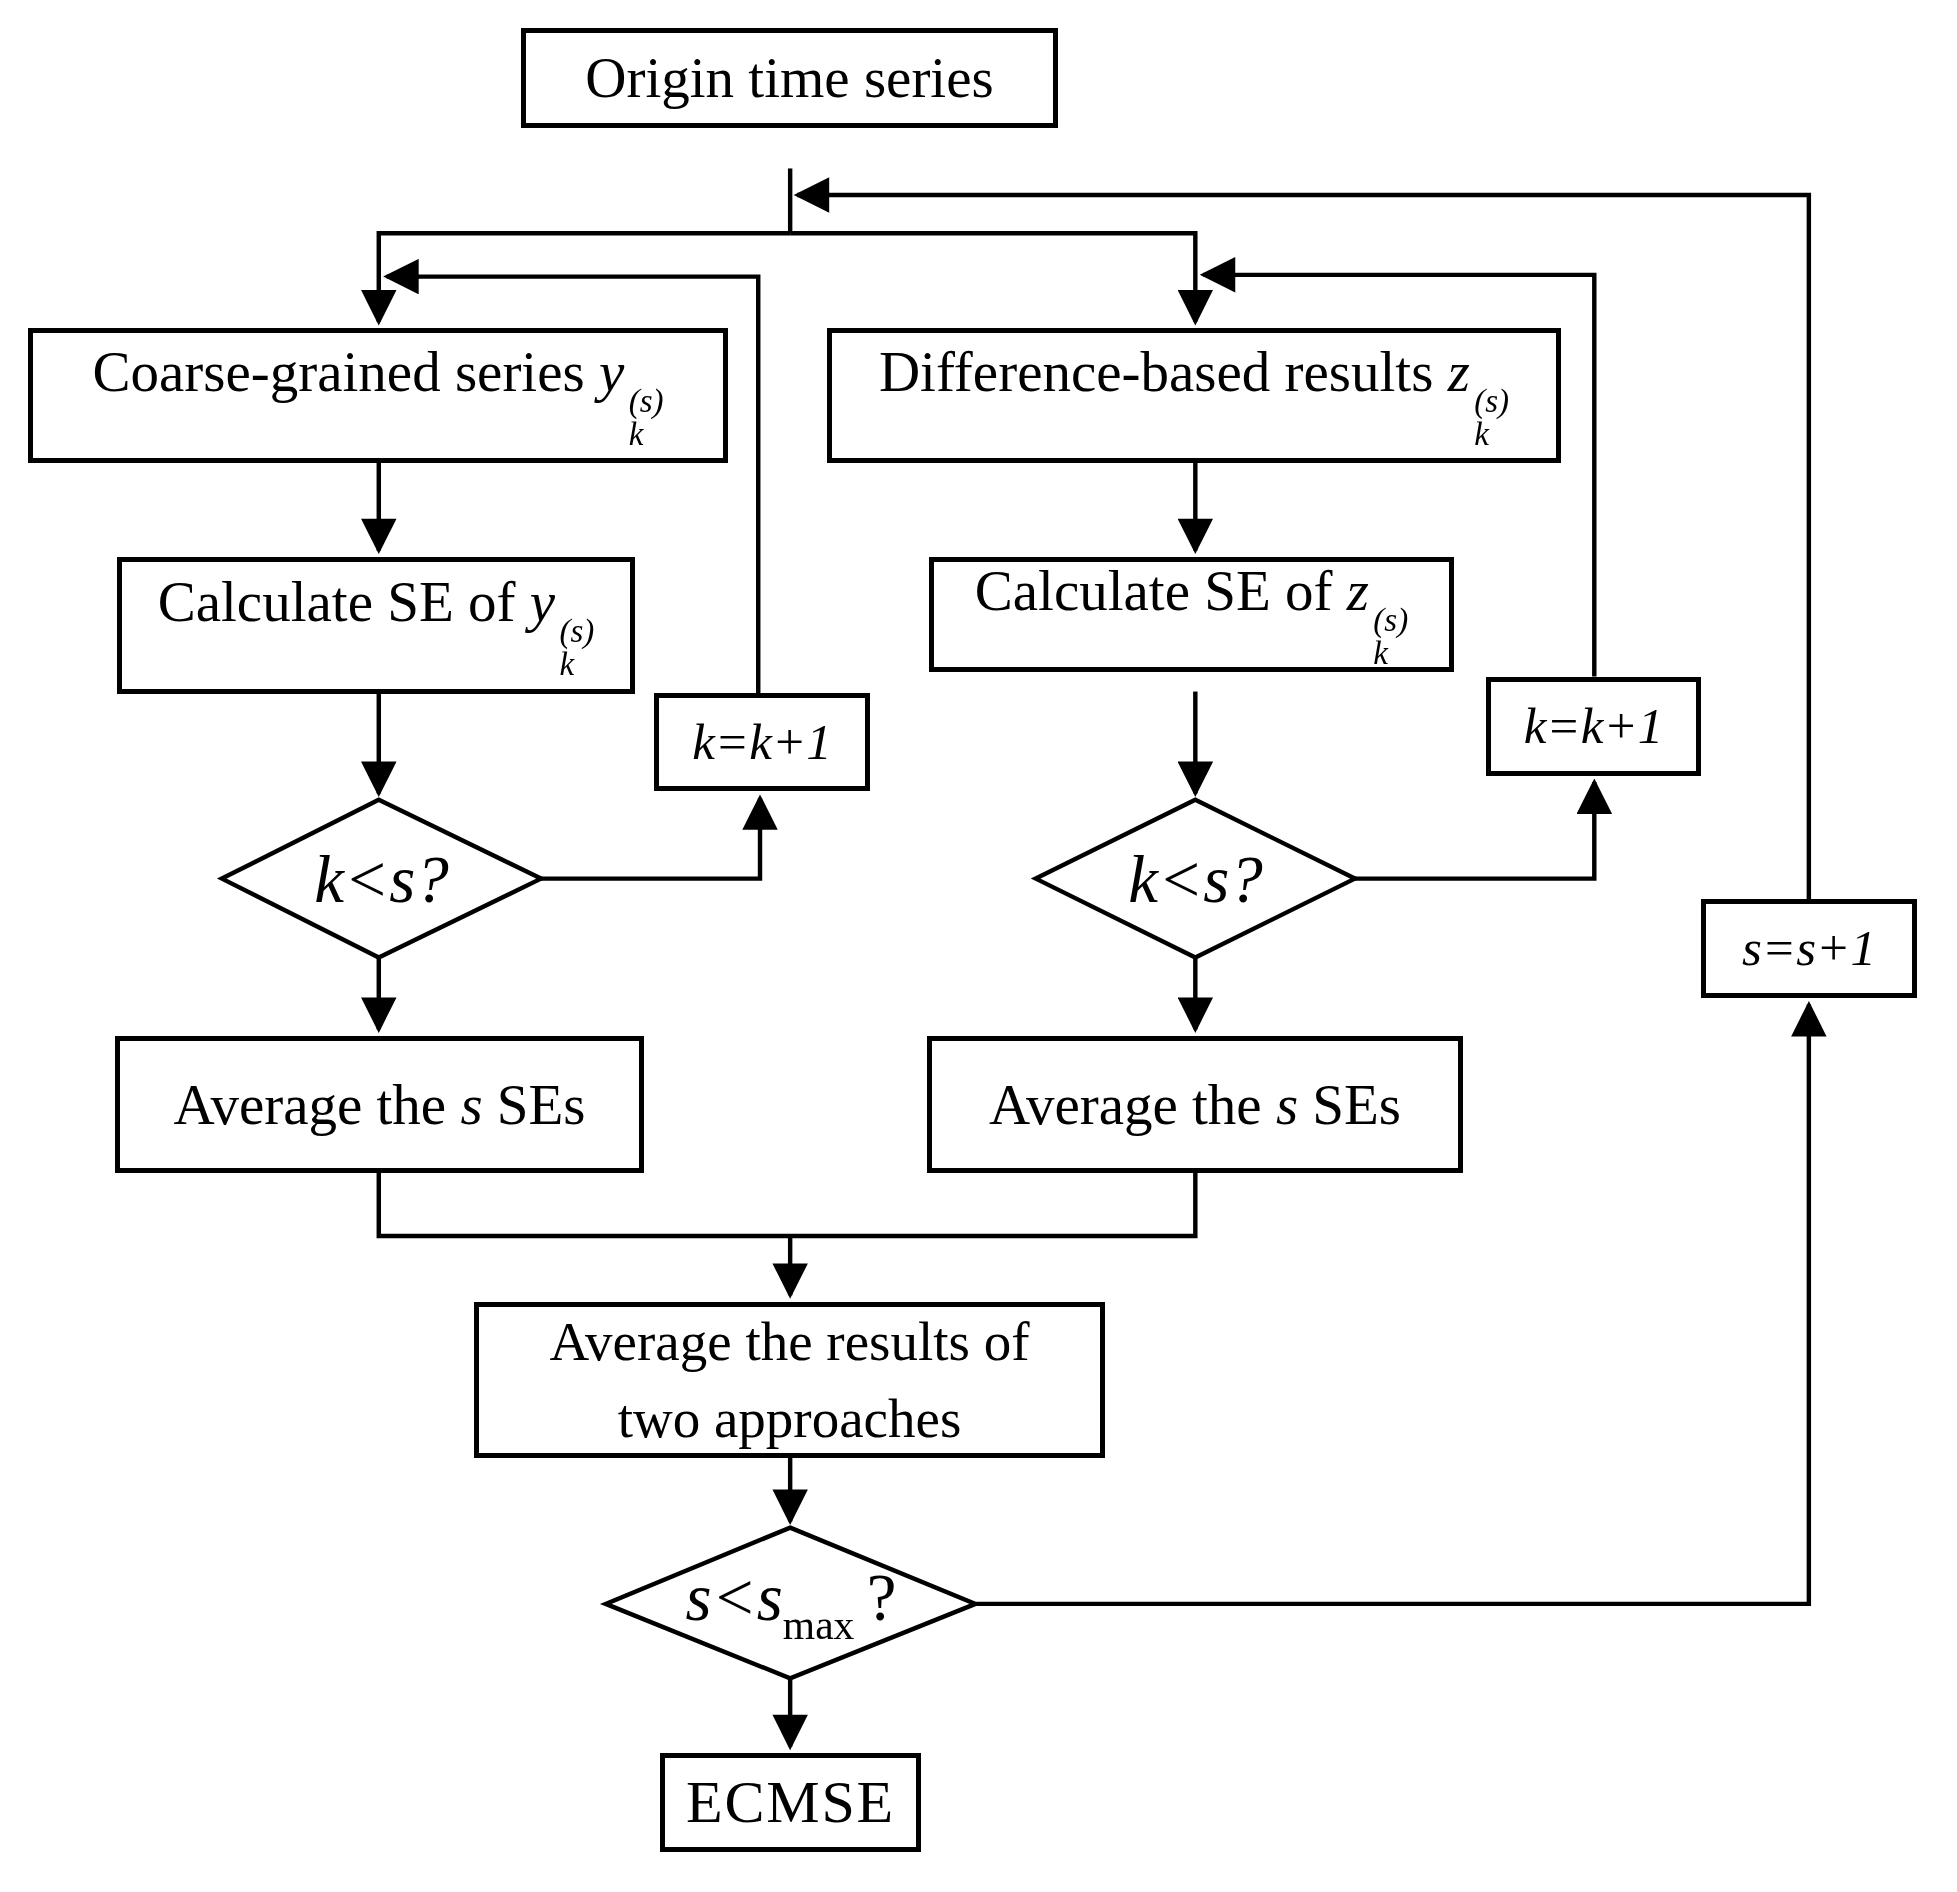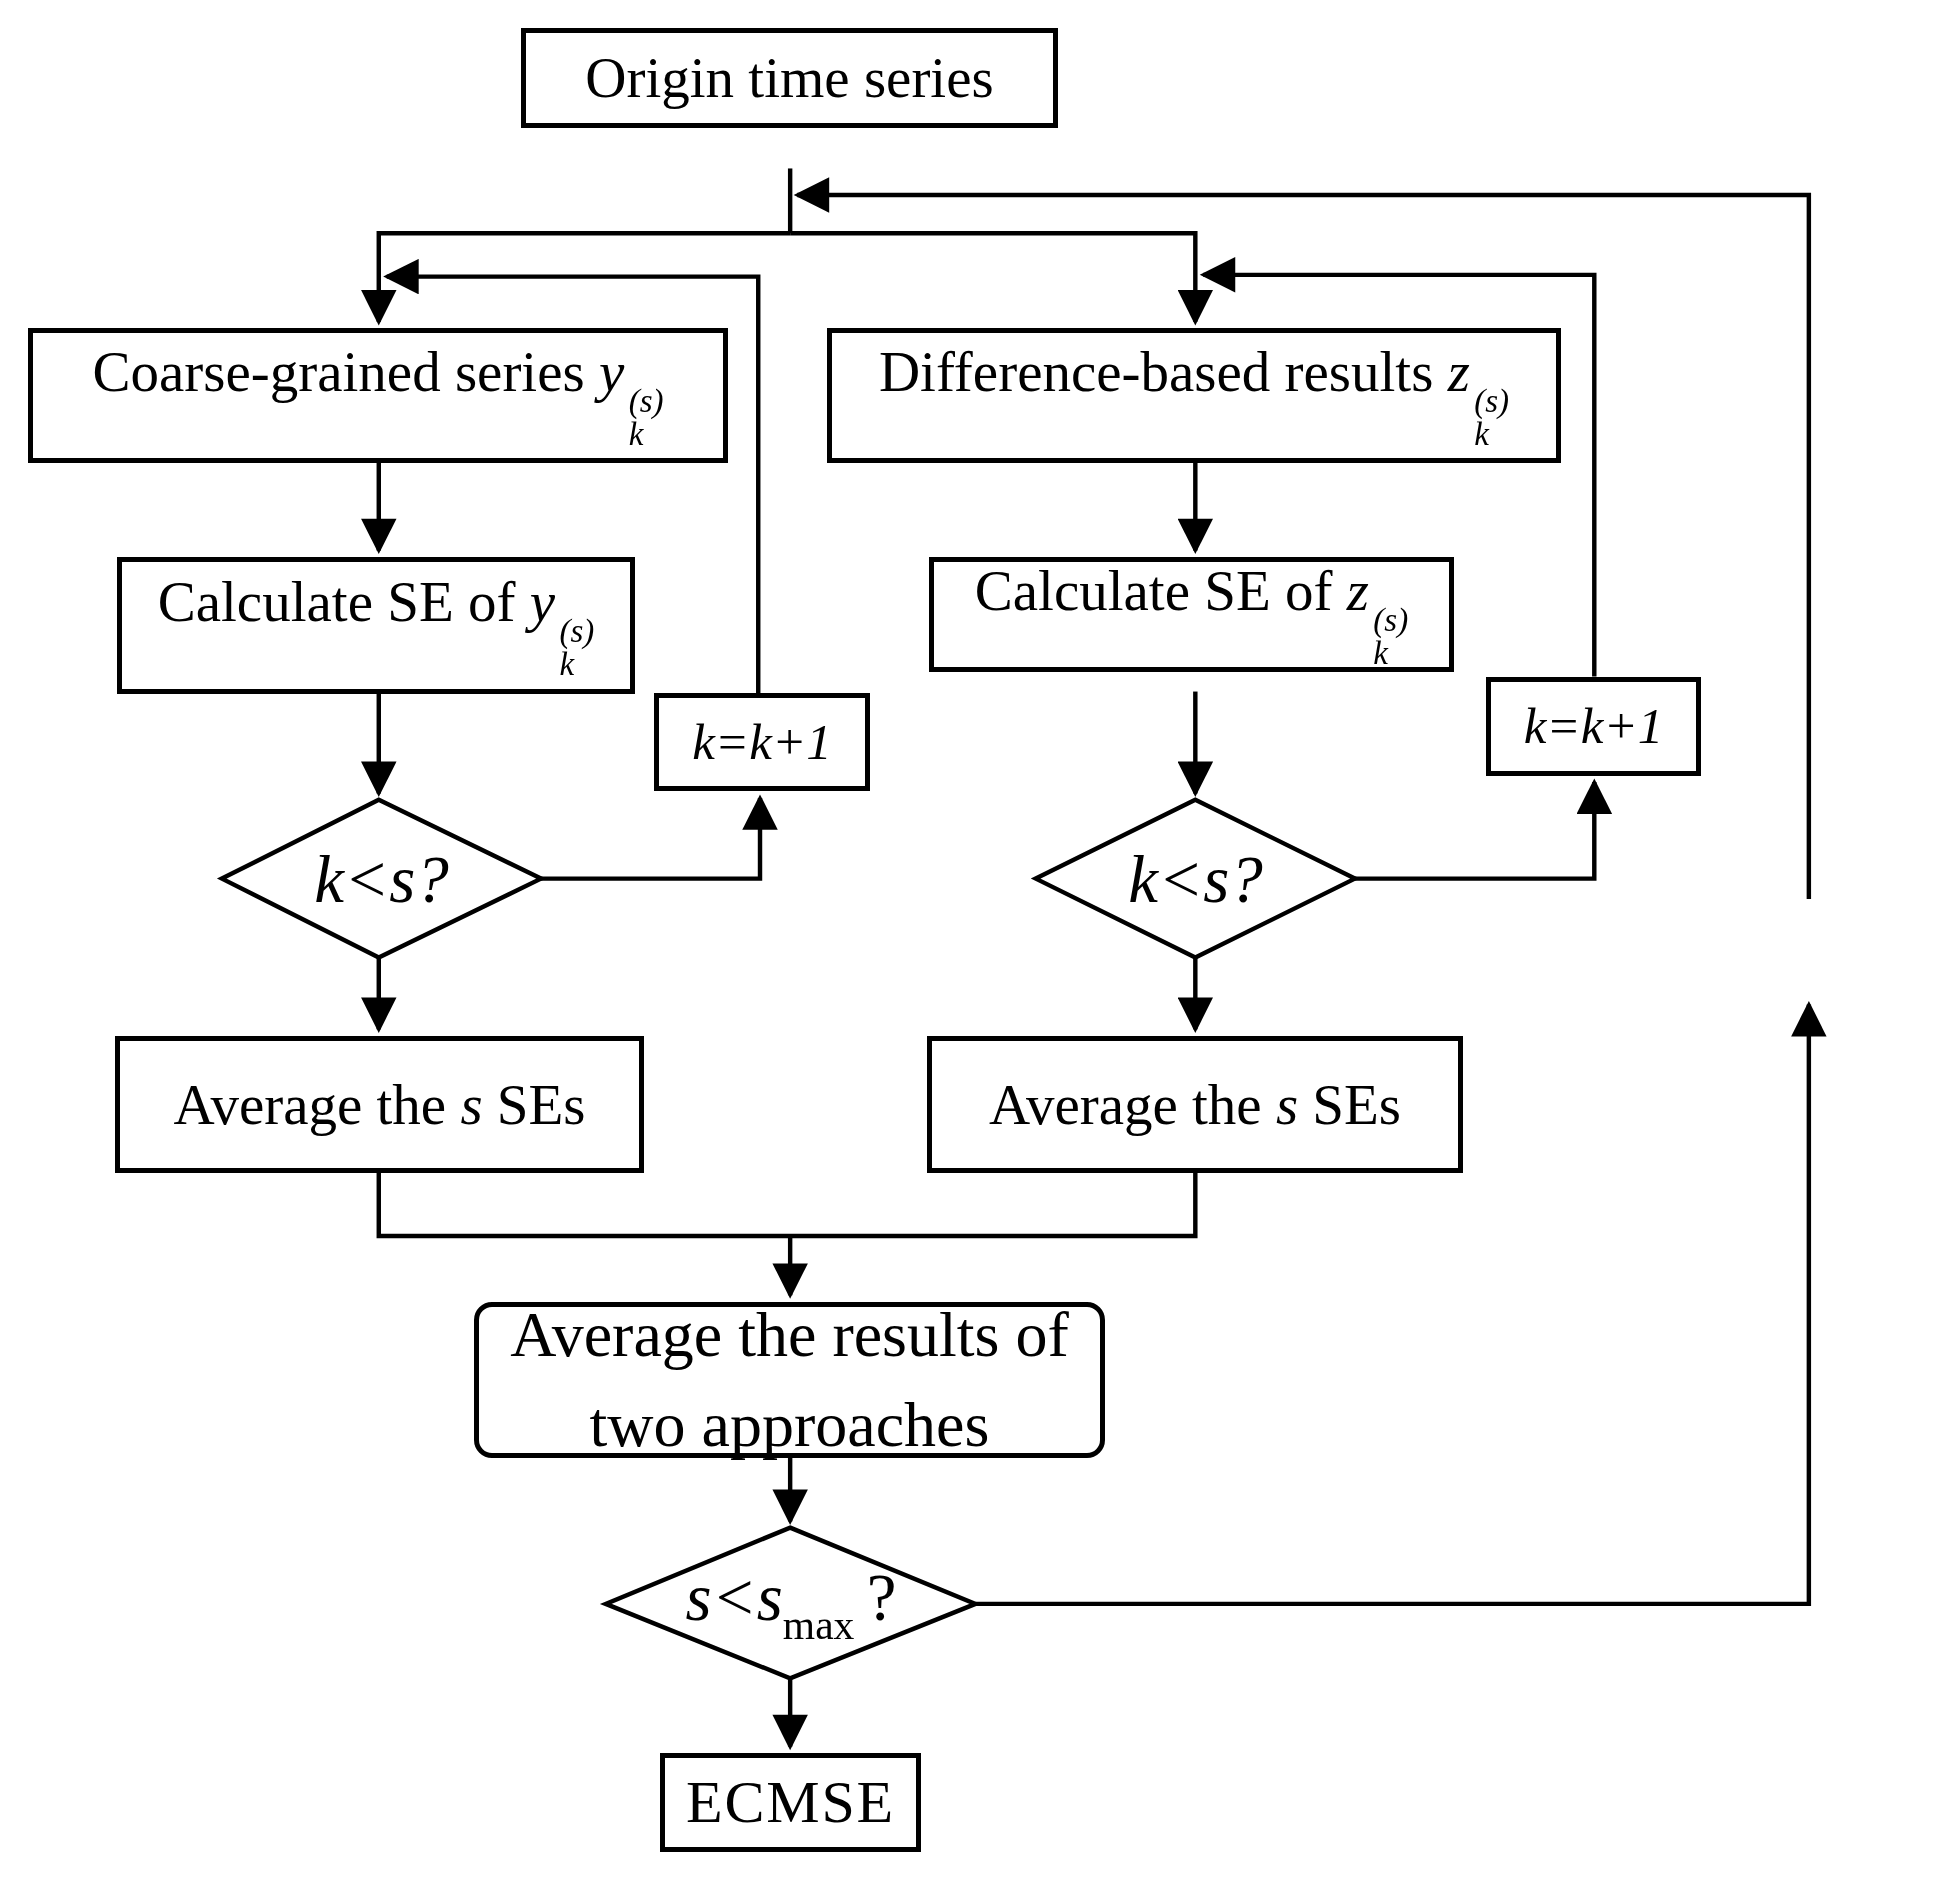--- a/index.html
+++ b/index.html
@@ -7,21 +7,21 @@
     width:1958px;height:1892px;position:relative;
     font-family:"Liberation Serif","DejaVu Serif",serif;color:#000;
   }
   .stage{position:absolute;left:0;top:0;width:1958px;height:1892px;}
   svg.edges{position:absolute;left:0;top:0;z-index:1;}
   .box{
     position:absolute;box-sizing:border-box;background:#ffffff;
     border:5.3px solid #000;display:flex;align-items:center;justify-content:center;
     text-align:center;font-size:57px;line-height:1.15;z-index:2;white-space:nowrap;
   }
-  .box.twoline{white-space:normal;font-size:64px;line-height:1.4;border-radius:18px;}
+  .box.twoline{white-space:normal;font-size:55px;line-height:1.4;}
   .box.loopbox{font-style:italic;font-size:51px;}
   .box.outbox{font-size:60px;letter-spacing:1.8px;}
   .dlabel{
     position:absolute;display:flex;align-items:center;justify-content:center;
     font-size:67px;font-style:italic;z-index:3;white-space:nowrap;
   }
   i{font-style:italic;}
   .stk{
     display:inline-flex;flex-direction:column;align-items:flex-start;
     font-size:0.58em;line-height:1.02;vertical-align:-0.62em;
@@ -129,19 +129,22 @@
     <span>
       <span style="display:block">Average the results of</span>
       <span style="display:block">two approaches</span>
     </span>
   </div>
 
   <div class="dlabel" style="left:606px;top:1528px;width:370px;height:151px">
     <span><span>s&lt;s</span><span class="subsc">max</span><span class="upright">?</span></span>
   </div>
 
+  <div class="box loopbox" style="left:1701px;top:899px;width:216px;height:99px">
+    <span>s=s+1</span>
+  </div>
 
   <div class="box outbox" style="left:660px;top:1753px;width:261px;height:99px">
     <span>ECMSE</span>
   </div>
 
 </div>
 
 
 </body></html>

